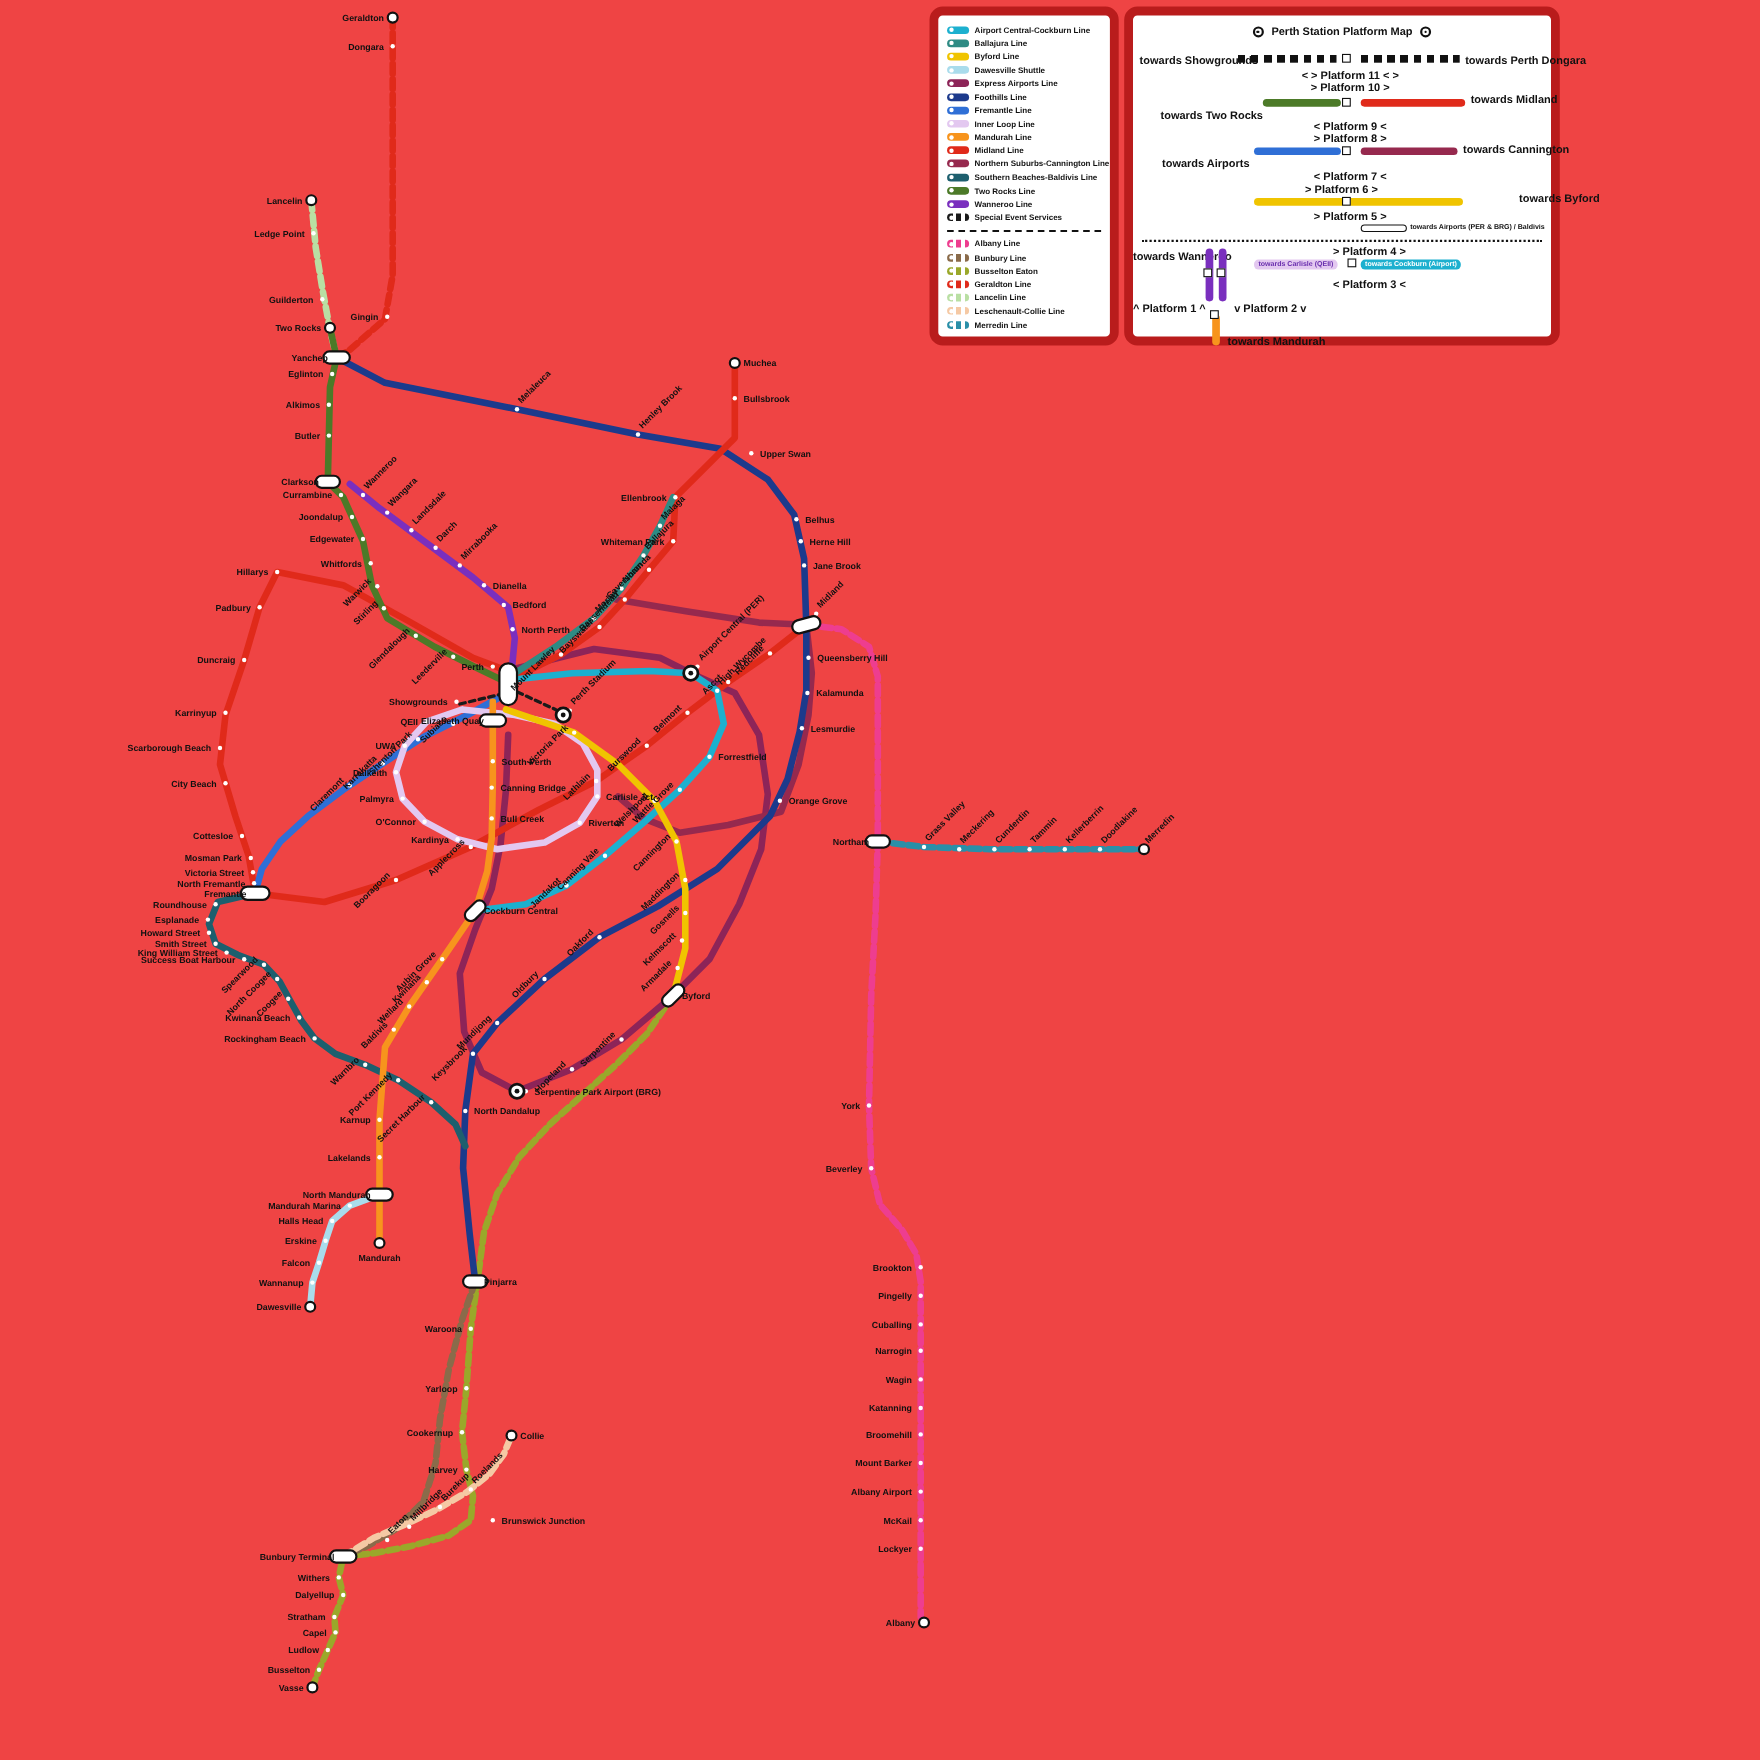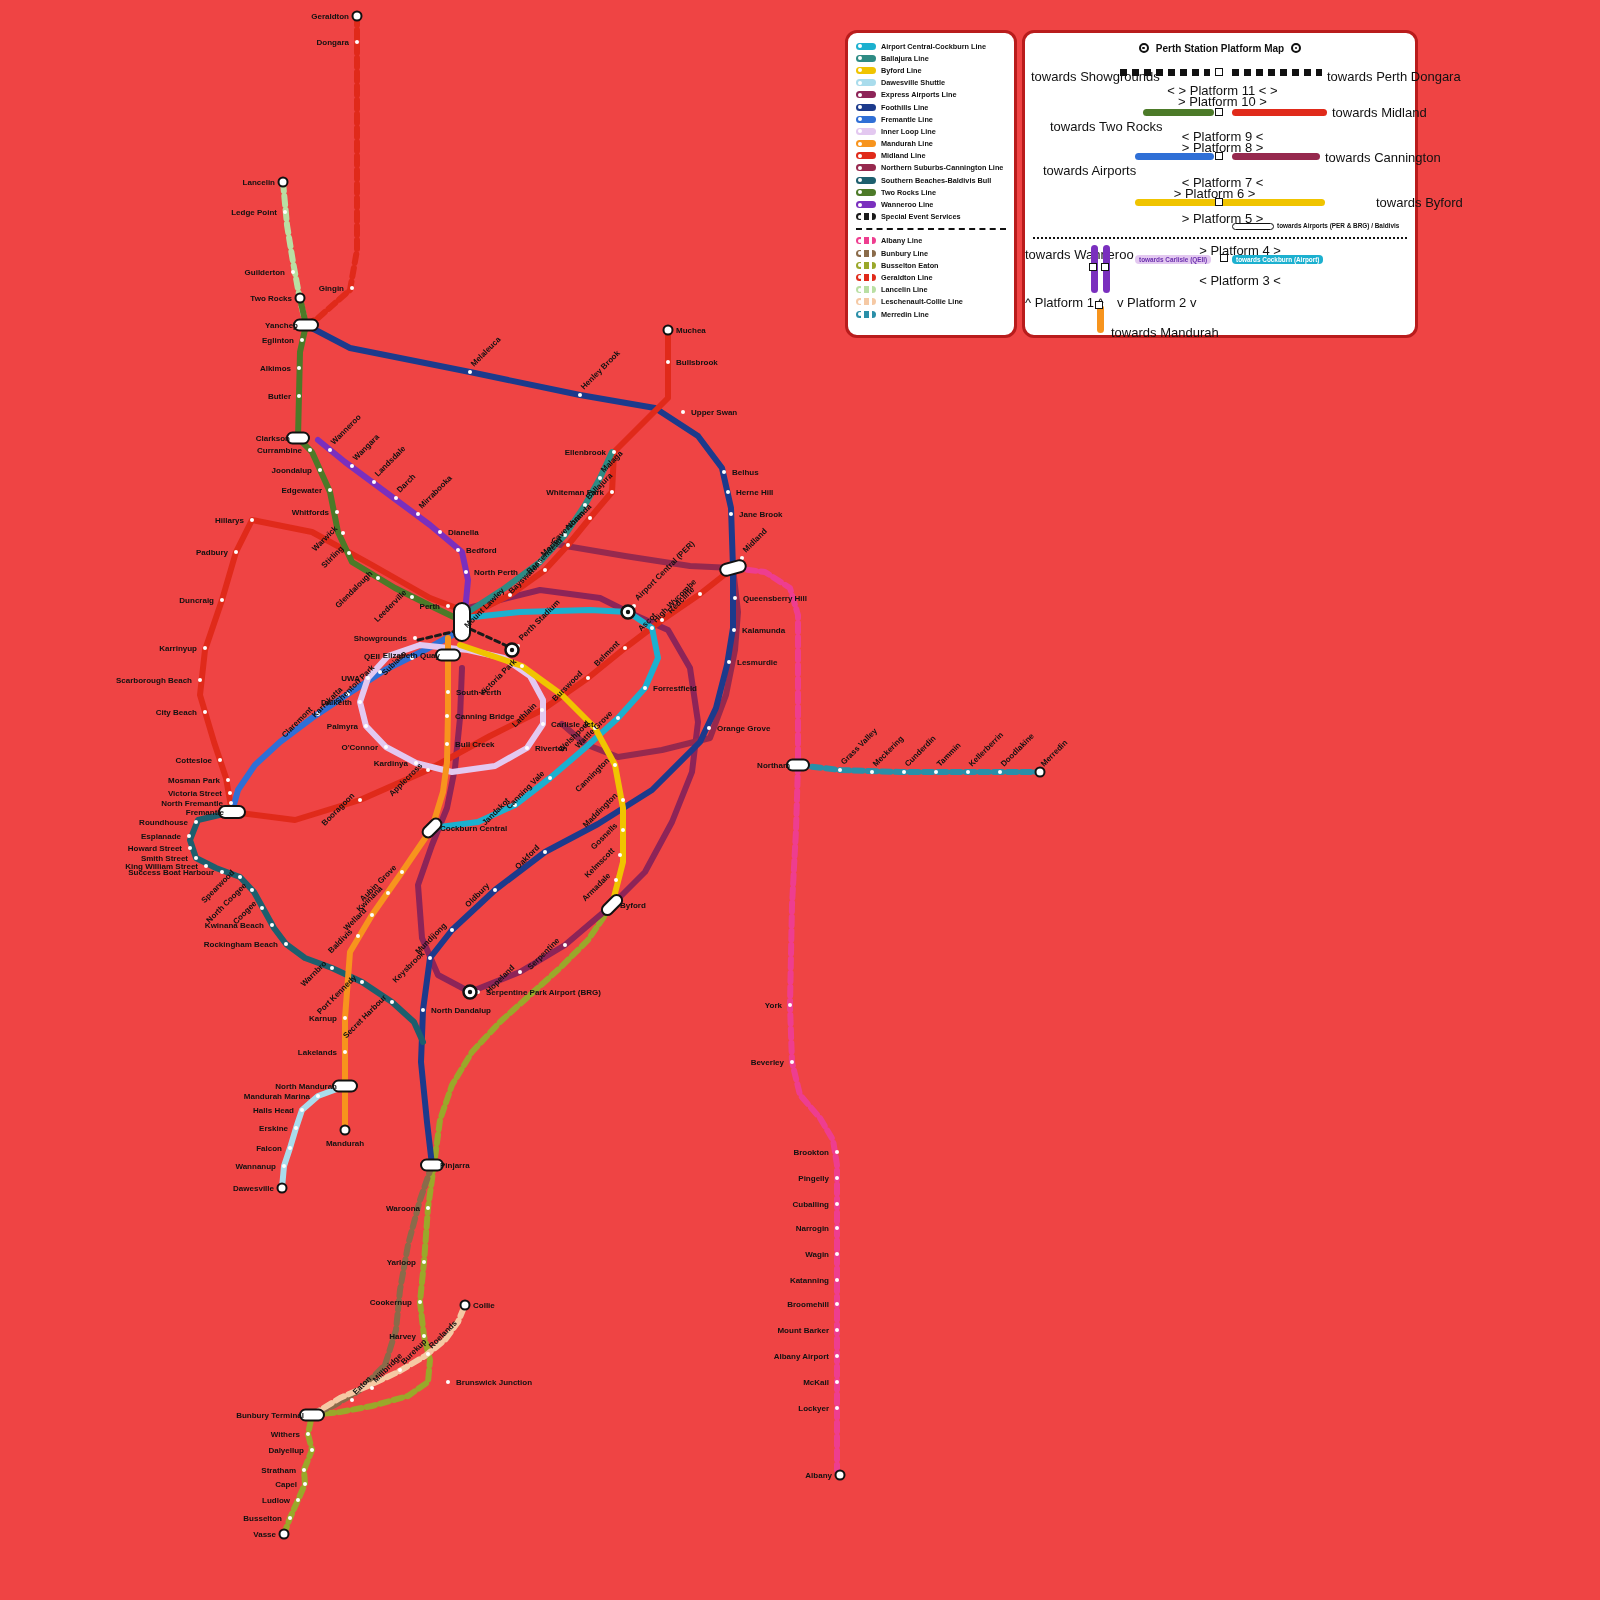--- a/index.html
+++ b/index.html
@@ -1,31 +1,31 @@
 <!DOCTYPE html>
 <html><head>
 <meta charset="utf-8">
 <style>
   html,body{margin:0;padding:0;background:#fff;}
   #canvas{position:relative;width:1600px;height:1600px;background:#ef4444;overflow:hidden;
           font-family:"Liberation Sans",sans-serif;}
   #map{position:absolute;left:0;top:0;}
   .stn{font:bold 8px "Liberation Sans",sans-serif;fill:#111;}
-  .panel{position:absolute;background:#fff;border:3px solid #b91c1c;border-radius:12px;box-sizing:border-box;margin-top:24px;}
+  .panel{position:absolute;background:#fff;border:8px solid #b91c1c;border-radius:12px;box-sizing:border-box;}
   
   #legend-panel{left:845px;top:6px;width:172px;height:308px;padding:7px 8px;}
   .lg-row{display:flex;align-items:center;height:12.2px;gap:5px;}
   .lg-swatch{position:relative;width:20px;height:7px;border-radius:3.5px;flex:0 0 20px;}
   .lg-swatch::before{content:'';position:absolute;left:1.5px;top:1.5px;width:4px;height:4px;
                      background:#fff;border-radius:50%;}
   .lg-label{font-size:7.3px;font-weight:bold;color:#111;white-space:nowrap;}
   .lg-divider{border-top:2px dashed #111;margin:5px 0;}
   
   #platform-panel{left:1022px;top:6px;width:396px;height:308px;}
-  .pp-txt{position:absolute;font-size:13px;font-weight:normal;color:#111;white-space:nowrap;}
+  .pp-txt{position:absolute;font-size:10px;font-weight:bold;color:#111;white-space:nowrap;}
   .pp-bar{position:absolute;height:7px;border-radius:3.5px;}
   .pp-vbar{position:absolute;width:7px;border-radius:3.5px;}
   .pp-sq{position:absolute;width:8px;height:8px;background:#fff;border:1.5px solid #111;box-sizing:border-box;}
   .pp-dashbar{position:absolute;height:7px;
       background:repeating-linear-gradient(90deg,#111 0 7px,transparent 7px 12px);}
   .pp-title{position:absolute;left:0;right:0;top:10px;display:flex;justify-content:center;
             align-items:flex-start;gap:7px;font-size:10px;font-weight:bold;color:#111;}
   .mini-roundel{display:inline-block;width:10px;height:10px;border:2.2px solid #111;border-radius:50%;
                 position:relative;box-sizing:border-box;}
   .mini-roundel::after{content:'';position:absolute;left:1.6px;top:1.6px;width:2.6px;height:2.6px;
@@ -493,21 +493,21 @@
         <div class="lg-row">
           <span class="lg-swatch" style="background: rgb(224, 42, 26);"></span>
           <span class="lg-label">Midland Line</span>
         </div>
         <div class="lg-row">
           <span class="lg-swatch" style="background: rgb(150, 41, 78);"></span>
           <span class="lg-label">Northern Suburbs-Cannington Line</span>
         </div>
         <div class="lg-row">
           <span class="lg-swatch" style="background: rgb(29, 95, 110);"></span>
-          <span class="lg-label">Southern Beaches-Baldivis Bull</span>
+          <span class="lg-label">Southern Beaches-Baldivis Line</span>
         </div>
         <div class="lg-row">
           <span class="lg-swatch" style="background: rgb(76, 122, 40);"></span>
           <span class="lg-label">Two Rocks Line</span>
         </div>
         <div class="lg-row">
           <span class="lg-swatch" style="background: rgb(122, 47, 190);"></span>
           <span class="lg-label">Wanneroo Line</span>
         </div>
         <div class="lg-row">

